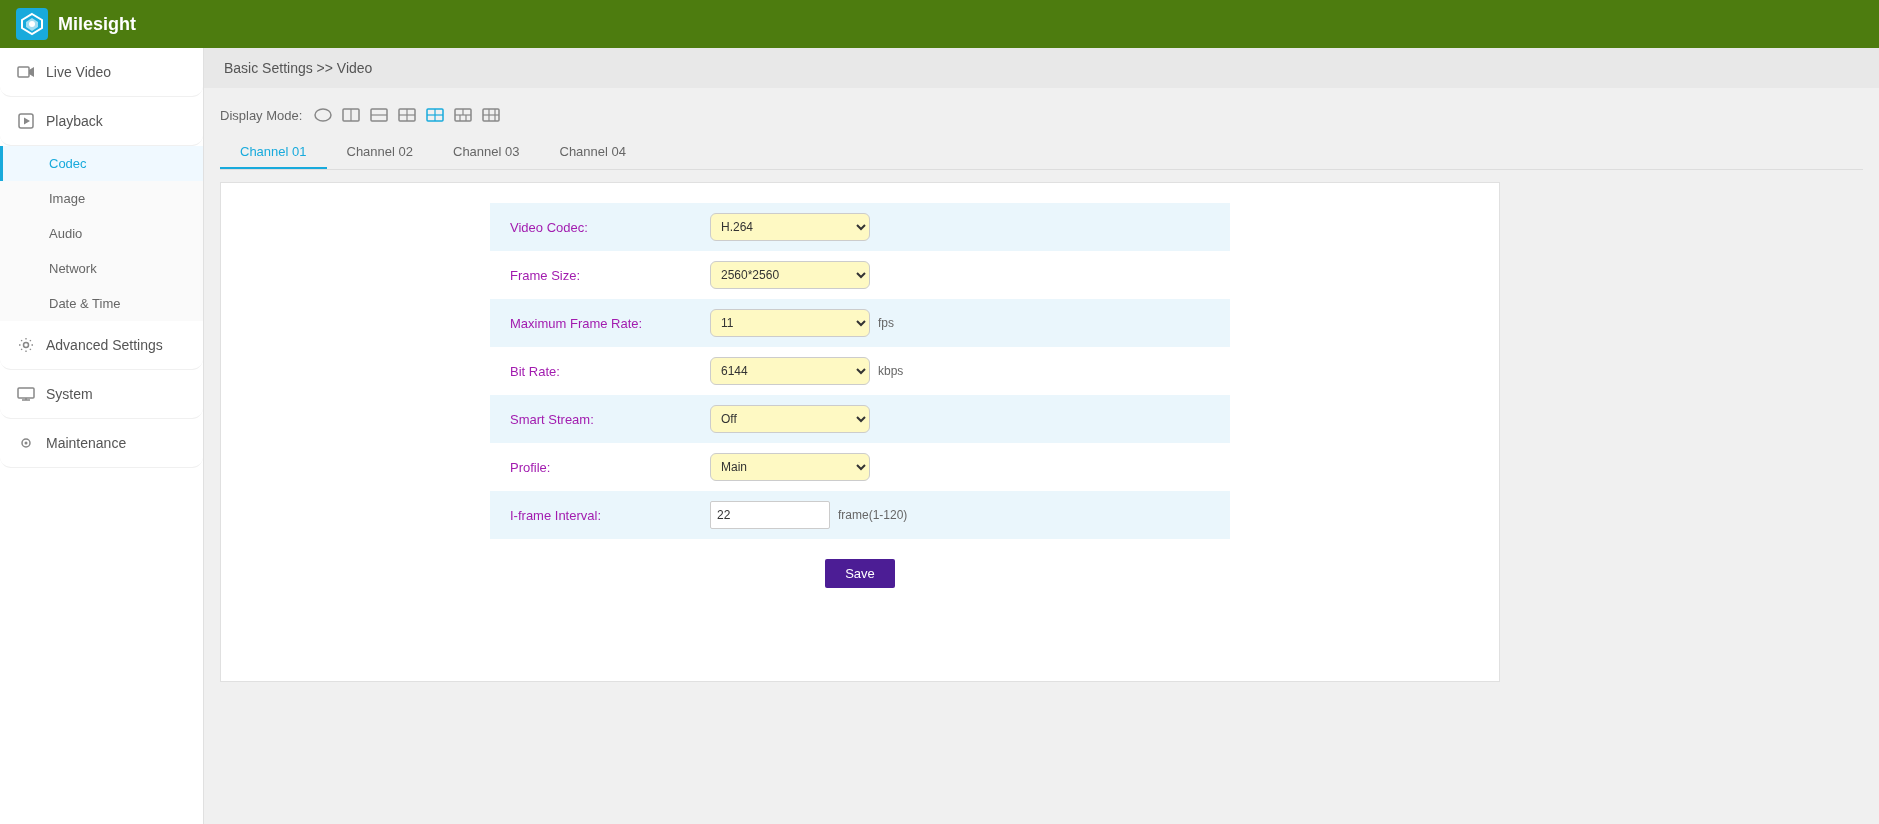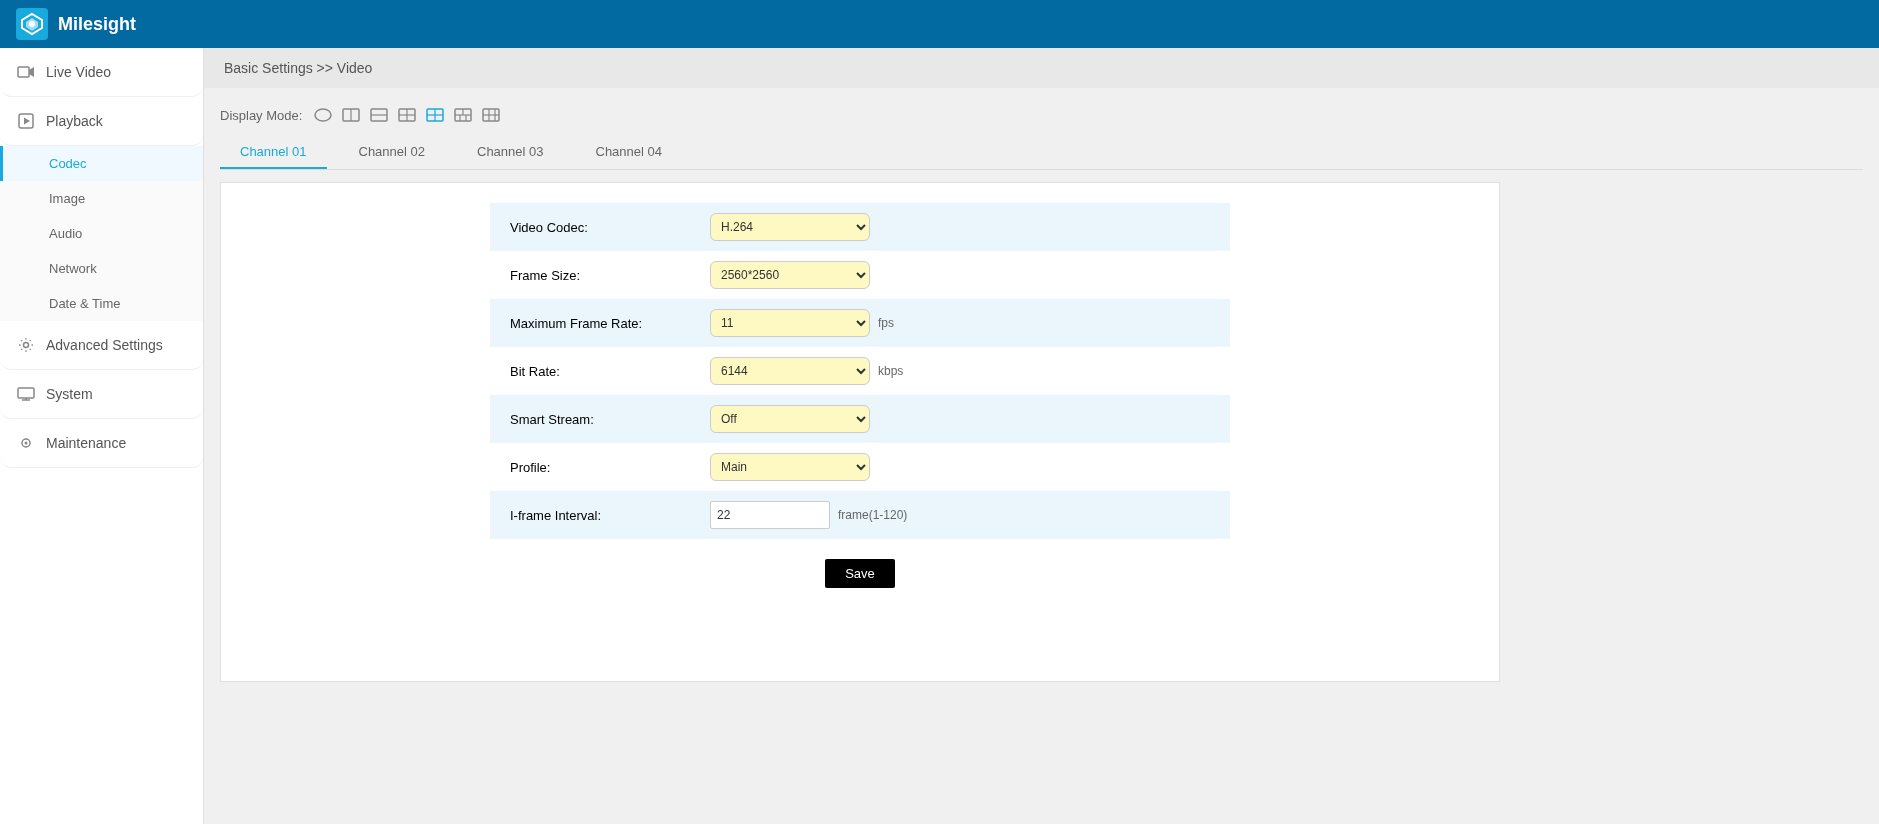--- a/index.html
+++ b/index.html
@@ -1,20 +1,20 @@
 <!DOCTYPE html>
 <html><head>
   <meta charset="utf-8">
   <style>
     * { box-sizing: border-box; margin: 0; padding: 0; }
     body { font-family: Arial, sans-serif; font-size: 13px; background: #f0f0f0; height: 824px; overflow: hidden; }
 
     
     .app-wrapper { display: flex; flex-direction: column; height: 100%; }
-    .top-bar { height: 48px; background: #0369a1; display: flex; align-items: center; padding: 0 16px; flex-shrink: 0; }
+    .top-bar { height: 48px; background: #4d7c0f; display: flex; align-items: center; padding: 0 16px; flex-shrink: 0; }
     .top-bar .logo-icon { width: 32px; height: 32px; margin-right: 10px; }
     .top-bar .brand-name { color: #fff; font-size: 18px; font-weight: bold; }
     .main-area { display: flex; flex: 1; overflow: hidden; }
 
     
     .sidebar { width: 204px; background: #fff; border-right: 1px solid #e0e0e0; flex-shrink: 0; overflow-y: auto; }
     .sidebar-item { display: flex; align-items: center; padding: 14px 16px; cursor: pointer; color: #555; font-size: 14px; border-bottom: 1px solid #f0f0f0; border-radius: 11px; }
     .sidebar-item.active-parent { color: #18aadc; }
     .sidebar-item .item-icon { width: 20px; height: 20px; margin-right: 10px; display: flex; align-items: center; justify-content: center; }
     .sidebar-submenu { background: #fafafa; }
@@ -28,33 +28,33 @@
     .content-body { flex: 1; overflow-y: auto; padding: 16px; background: #f0f0f0; }
 
     
     .display-mode-bar { display: flex; align-items: center; margin-bottom: 10px; }
     .display-mode-label { color: #666; font-size: 13px; margin-right: 10px; }
     .display-mode-icons { display: flex; align-items: center; gap: 6px; }
     .display-icon { width: 22px; height: 22px; display: flex; align-items: center; justify-content: center; cursor: pointer; color: #888; font-size: 14px; }
     .display-icon.active { color: #18aadc; }
 
     
-    .channel-tabs { display: flex; gap: 12px; margin-bottom: 12px; border-bottom: 1px solid #ddd; }
+    .channel-tabs { display: flex; gap: 0; margin-bottom: 12px; border-bottom: 1px solid #ddd; }
     .channel-tab { padding: 8px 20px; cursor: pointer; font-size: 13px; color: #666; border-bottom: 2px solid transparent; }
     .channel-tab.active { color: #18aadc; border-bottom: 2px solid #18aadc; }
 
     
     .form-panel { background: #fff; border: 1px solid #e0e0e0; padding: 20px; max-width: 1280px; min-height: 500px; }
     .form-inner { max-width: 700px; margin: 0 auto; }
 
     .form-row { display: flex; align-items: center; padding: 10px 0; min-height: 38px; }
     .form-row:nth-child(odd) { background: #eaf6fc; margin: 0 -20px; padding: 10px 20px; }
     .form-row:nth-child(even) { background: #fff; margin: 0 -20px; padding: 10px 20px; }
 
-    .form-label { width: 200px; color: #000000; font-size: 13px; flex-shrink: 0; }
+    .form-label { width: 200px; color: #a21caf; font-size: 13px; flex-shrink: 0; }
     .form-control-wrap { display: flex; align-items: center; gap: 8px; }
 
     select.form-select {
       width: 160px;
       height: 28px;
       border: 1px solid #ccc;
       border-radius: 6px;
       background: #fef9c3;
       font-size: 12px;
       color: #333;
@@ -69,21 +69,21 @@
       border-radius: 2px;
       padding: 2px 6px;
       font-size: 12px;
       color: #333;
     }
 
     .unit-label { color: #666; font-size: 12px; }
 
     .save-btn-row { display: flex; justify-content: center; margin-top: 20px; }
     .save-btn {
-      background: #000000;
+      background: #4c1d95;
       color: #fff;
       border: none;
       padding: 7px 20px;
       border-radius: 2px;
       cursor: pointer;
       font-size: 13px;
     }
 
     
     svg { display: block; }

